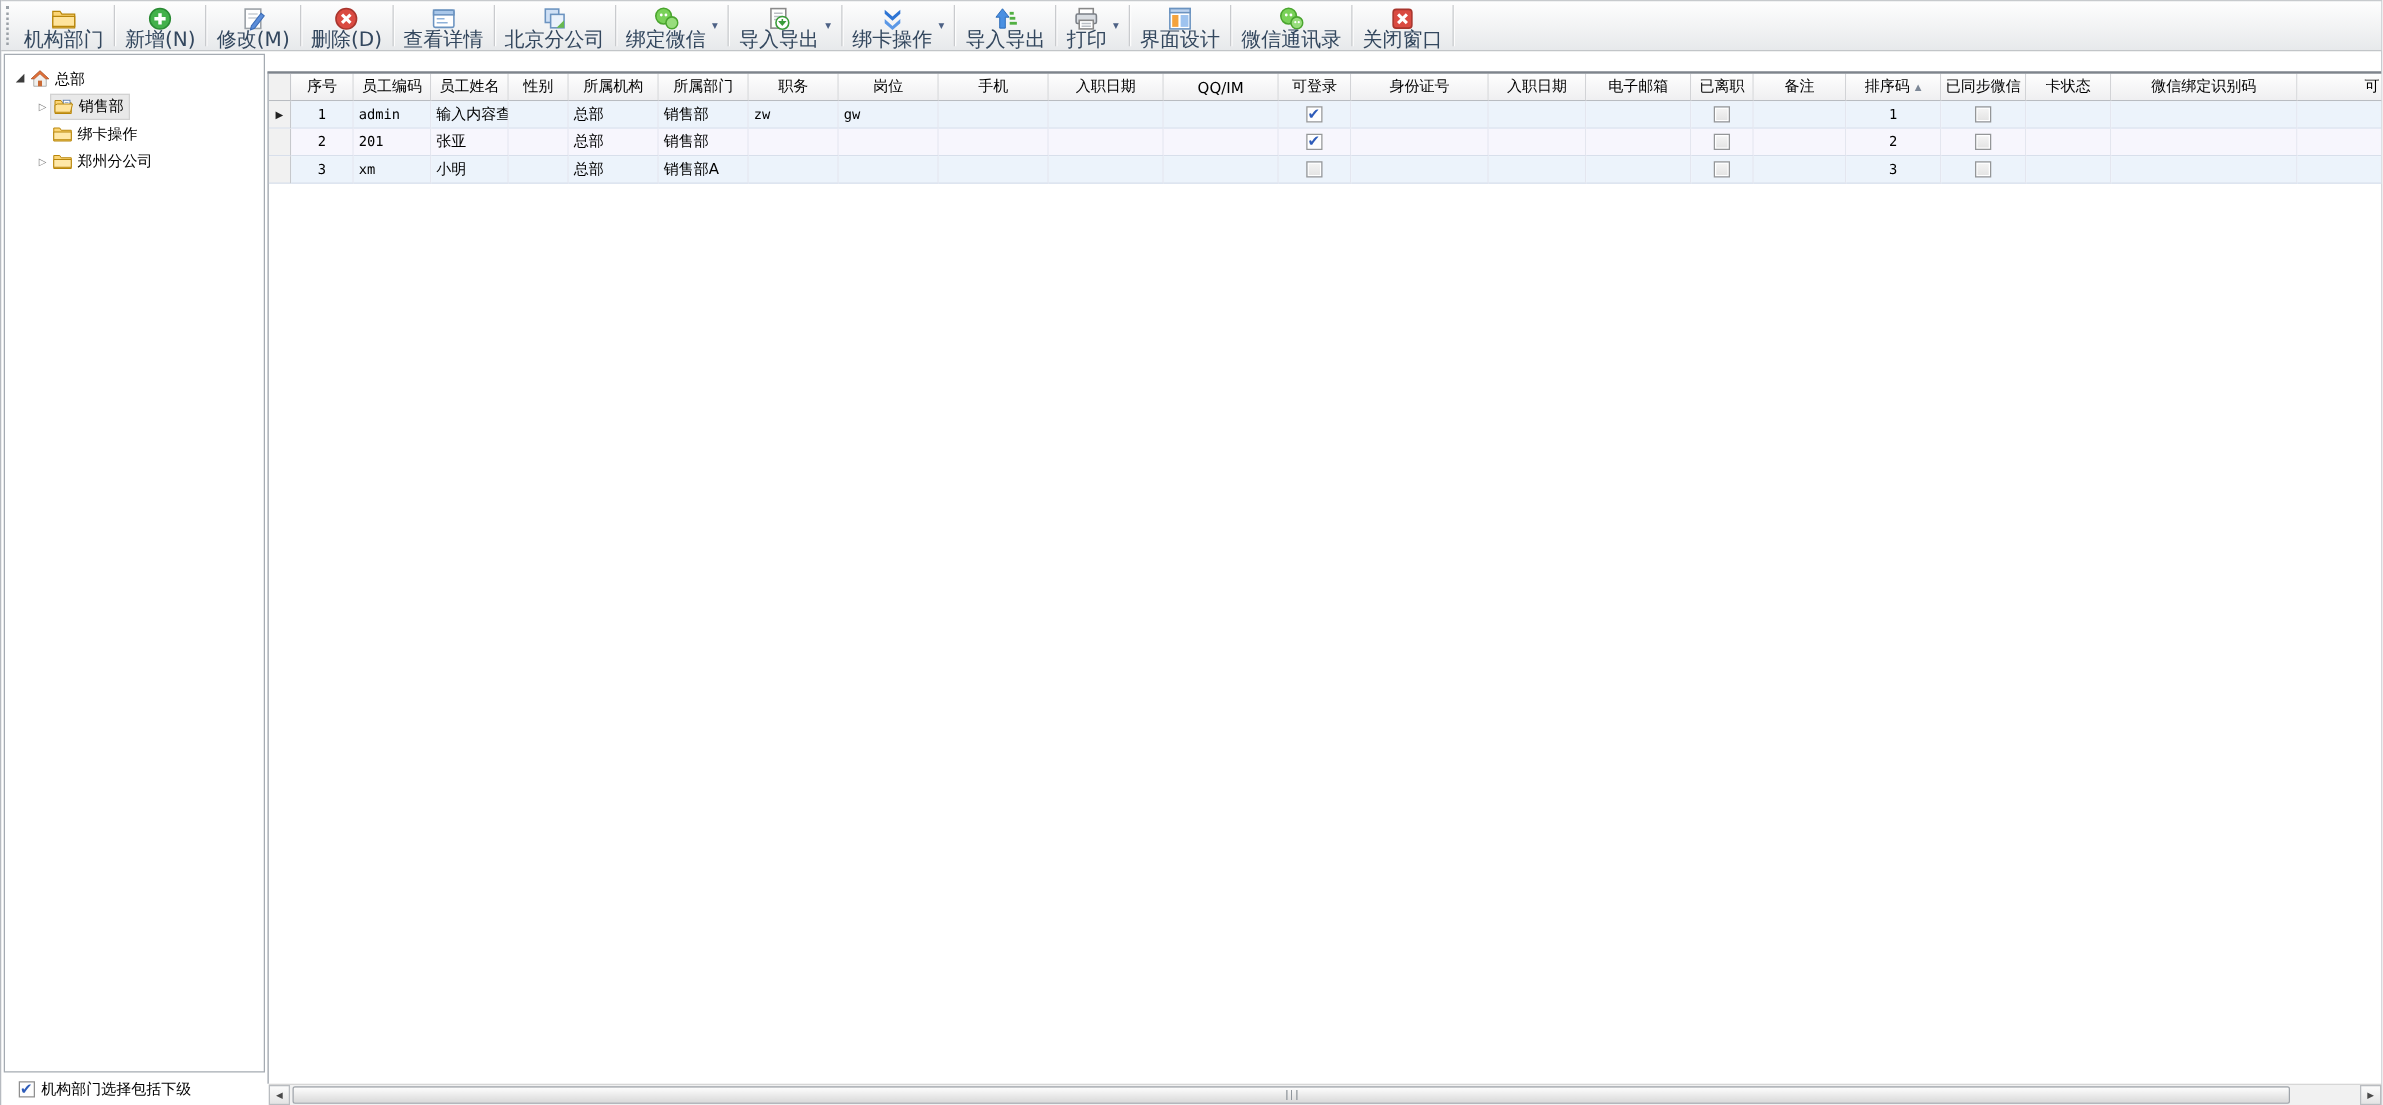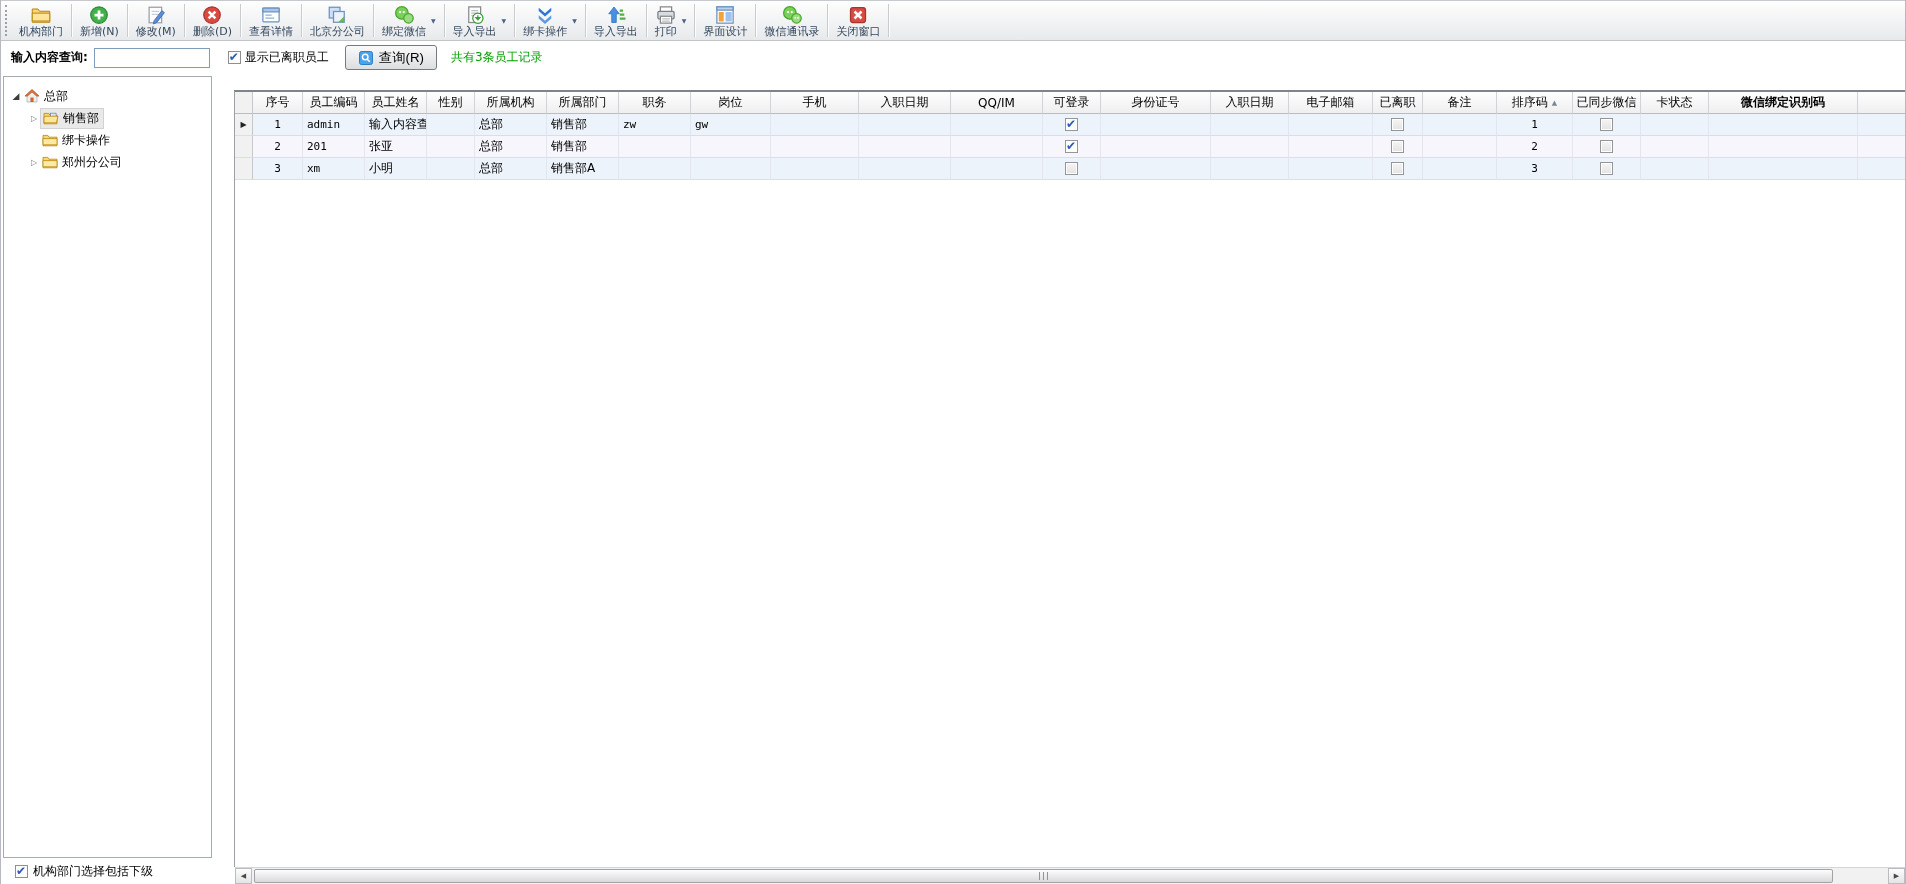--- a/index.html
+++ b/index.html
@@ -13,21 +13,21 @@
   .tab { display:flex; align-items:center; padding:0 18px; border:1px solid #8f9296; border-bottom:none; border-radius:2px 2px 0 0; cursor:default; }
   .tab.inactive { height:25px; background:linear-gradient(#f6f6f6,#cfcfcf); margin-bottom:0; }
   .tab.active { height:28px; background:#fff; padding:0 14px 0 24px; position:relative; z-index:2; }
   .tab-close { margin-left:22px; color:#444; font-size:13px; line-height:1; padding:0 2px; cursor:pointer; }
 
   
   .toolbar { height:41px; flex:none; background:linear-gradient(#fefefe,#e7e9eb); border-top:1px solid #c7cacd; border-bottom:1px solid #c2c5c8; display:flex; align-items:stretch; padding-left:2px; }
   .toolbar-grip { width:5px; margin:4px 2px; border-left:2px dotted #9aa0a6; }
   .tbtn { display:flex; align-items:center; padding:2px 7px 2px 7px; cursor:pointer; }
   .tbtn-main { display:flex; flex-direction:column; align-items:center; justify-content:space-between; height:100%; padding-top:2px; }
-  .tbtn-label { color:#33475e; white-space:nowrap; font-size:11px; line-height:14px; }
+  .tbtn-label { color:#33475e; white-space:nowrap; font-size:16px; line-height:14px; }
   .tbtn-arrow { font-size:6px; color:#4d6185; margin-left:5px; align-self:center; }
   .tsep { width:1px; background:#c9cbce; margin:3px 1px; box-shadow:1px 0 0 #fdfdfd; }
   .icon { display:inline-flex; align-items:center; justify-content:center; flex:none; }
   .icon svg { width:100%; height:100%; display:block; }
 
   
   .filterbar { height:33px; flex:none; background:#fff; display:flex; align-items:center; padding-left:10px; }
   .filter-label { font-weight:bold; margin-right:6px; }
   .filter-input { width:116px; height:20px; border:1px solid #7f9db9; background:#fff; font:12px "DejaVu Sans",sans-serif; padding:0 3px; margin-right:18px; }
   .cb { width:13px; height:13px; flex:none; display:inline-block; border:1px solid #8f8f8f; background:linear-gradient(#f2f2f2,#e6e6e6); position:relative; }
@@ -44,21 +44,21 @@
   .tree-item { height:22px; display:flex; align-items:center; cursor:pointer; white-space:nowrap; }
   .tree-item .row-inner { display:flex; align-items:center; gap:4px; padding:1px 4px 1px 2px; }
   .tree-item.sel .row-inner { background:#e9e9e9; border:1px solid #d2d2d2; }
   .expander { width:12px; flex:none; text-align:center; color:#3c3c3c; cursor:pointer; }
   .expander.expanded { font-size:9px; }
   .expander.collapsed { font-size:8px; color:#808080; }
   .tree-footer { height:26px; flex:none; display:flex; align-items:center; gap:5px; padding-left:12px; cursor:pointer; }
   .splitter { width:2px; flex:none; cursor:col-resize; }
 
   
-  .gridpanel { flex:1; min-width:0; display:flex; flex-direction:column; padding-top:16px;margin-left:20px; }
+  .gridpanel { flex:1; min-width:0; display:flex; flex-direction:column; padding-top:16px; }
   .gridwrap { flex:1; min-height:0; border-top:2px solid #7e848c; border-left:1px solid #9aa0a8; background:#fff; overflow:hidden; }
   .g-row { display:flex; }
   .g-hcell { height:22px; flex:none; display:flex; align-items:center; justify-content:center; background:linear-gradient(#fefefe,#efeff1); border-right:1px solid #d2d3d6; border-bottom:1px solid #b9bcc1; overflow:hidden; white-space:nowrap; cursor:pointer; }
   .g-sort { font-size:7px; color:#7c8796; margin-left:4px; }
   .g-cell { height:22px; flex:none; display:flex; align-items:center; padding:0 4px; border-right:1px solid #e4e6ef; border-bottom:1px solid #d8dfeb; overflow:hidden; white-space:nowrap; }
   .g-cell.center,.g-hcell.center { justify-content:center; padding:0; }
   .g-cell.mono { font-family:"DejaVu Sans Mono","Liberation Mono",monospace; font-size:11px; }
   .g-ind { background:#f1f1f1; border-right:1px solid #c6c8cc; justify-content:center; padding:0; }
   .g-ind .arrow { font-size:8px; color:#222; }
   .g-body .g-row.alt0 .g-cell { background:#ecf3fb; }
@@ -269,39 +269,20 @@
                 <path d="M5.2 5.2l5.6 5.6M10.8 5.2l-5.6 5.6" stroke="#fff" stroke-width="2"></path>
               </svg>
             </span>
             <div class="tbtn-label">关闭窗口</div>
           </div>
         </div>
         <div class="tsep"></div>
       </div>
   </div>
 
-  <div class="filterbar">
-    <span class="filter-label">输入内容查询:</span>
-    <input class="filter-input" value="" style="">
-    <span class="filter-check">
-      <span class="cb checked"></span>
-      <span>显示已离职员工</span>
-    </span>
-    <button class="query-btn">
-      <span class="icon" style="width:16px;height:16px" id="query-icon-slot">
-          <svg viewBox="0 0 16 16">
-            <rect x="1.5" y="1.5" width="13" height="13" rx="2" fill="#4aa3e8" stroke="#2e7fc2"></rect>
-            <circle cx="7.2" cy="7" r="2.8" fill="none" stroke="#fff" stroke-width="1.4"></circle>
-            <path d="M9.2 9.2l2.6 2.6" stroke="#fff" stroke-width="1.6"></path>
-          </svg>
-        </span>
-      <span>查询(R)</span>
-    </button>
-    <span class="result-text">共有3条员工记录</span>
-  </div>
 
   <div class="content">
 
     <div class="leftpanel">
       <div class="treebox" id="tree">
           <div class="tree-item" style="padding-left: 6px;">
             <span class="expander expanded">◢</span>
             <span class="row-inner">
               <span class="icon" style="height: 16px; width: 16px;">
                 <svg viewBox="0 0 16 16">
@@ -418,21 +399,21 @@
             <div class="g-hcell" style="width: 76px; text-align: right;">
               <span>排序码</span>
               <span class="g-sort">▲</span>
             </div>
             <div class="g-hcell" style="width: 68px;">
               <span>已同步微信</span>
             </div>
             <div class="g-hcell" style="width: 68px;">
               <span>卡状态</span>
             </div>
-            <div class="g-hcell" style="width: 149px; font-weight: bold;">
+            <div class="g-hcell" style="width: 149px;">
               <span>微信绑定识别码</span>
             </div>
             <div class="g-hcell" style="width: 120px;">
               <span>可</span>
             </div>
           </div>
         <div class="g-body" id="g-body">
             <div class="g-row alt0">
               <div class="g-cell g-ind" style="width: 18px;">
                 <span class="arrow">▶</span>

